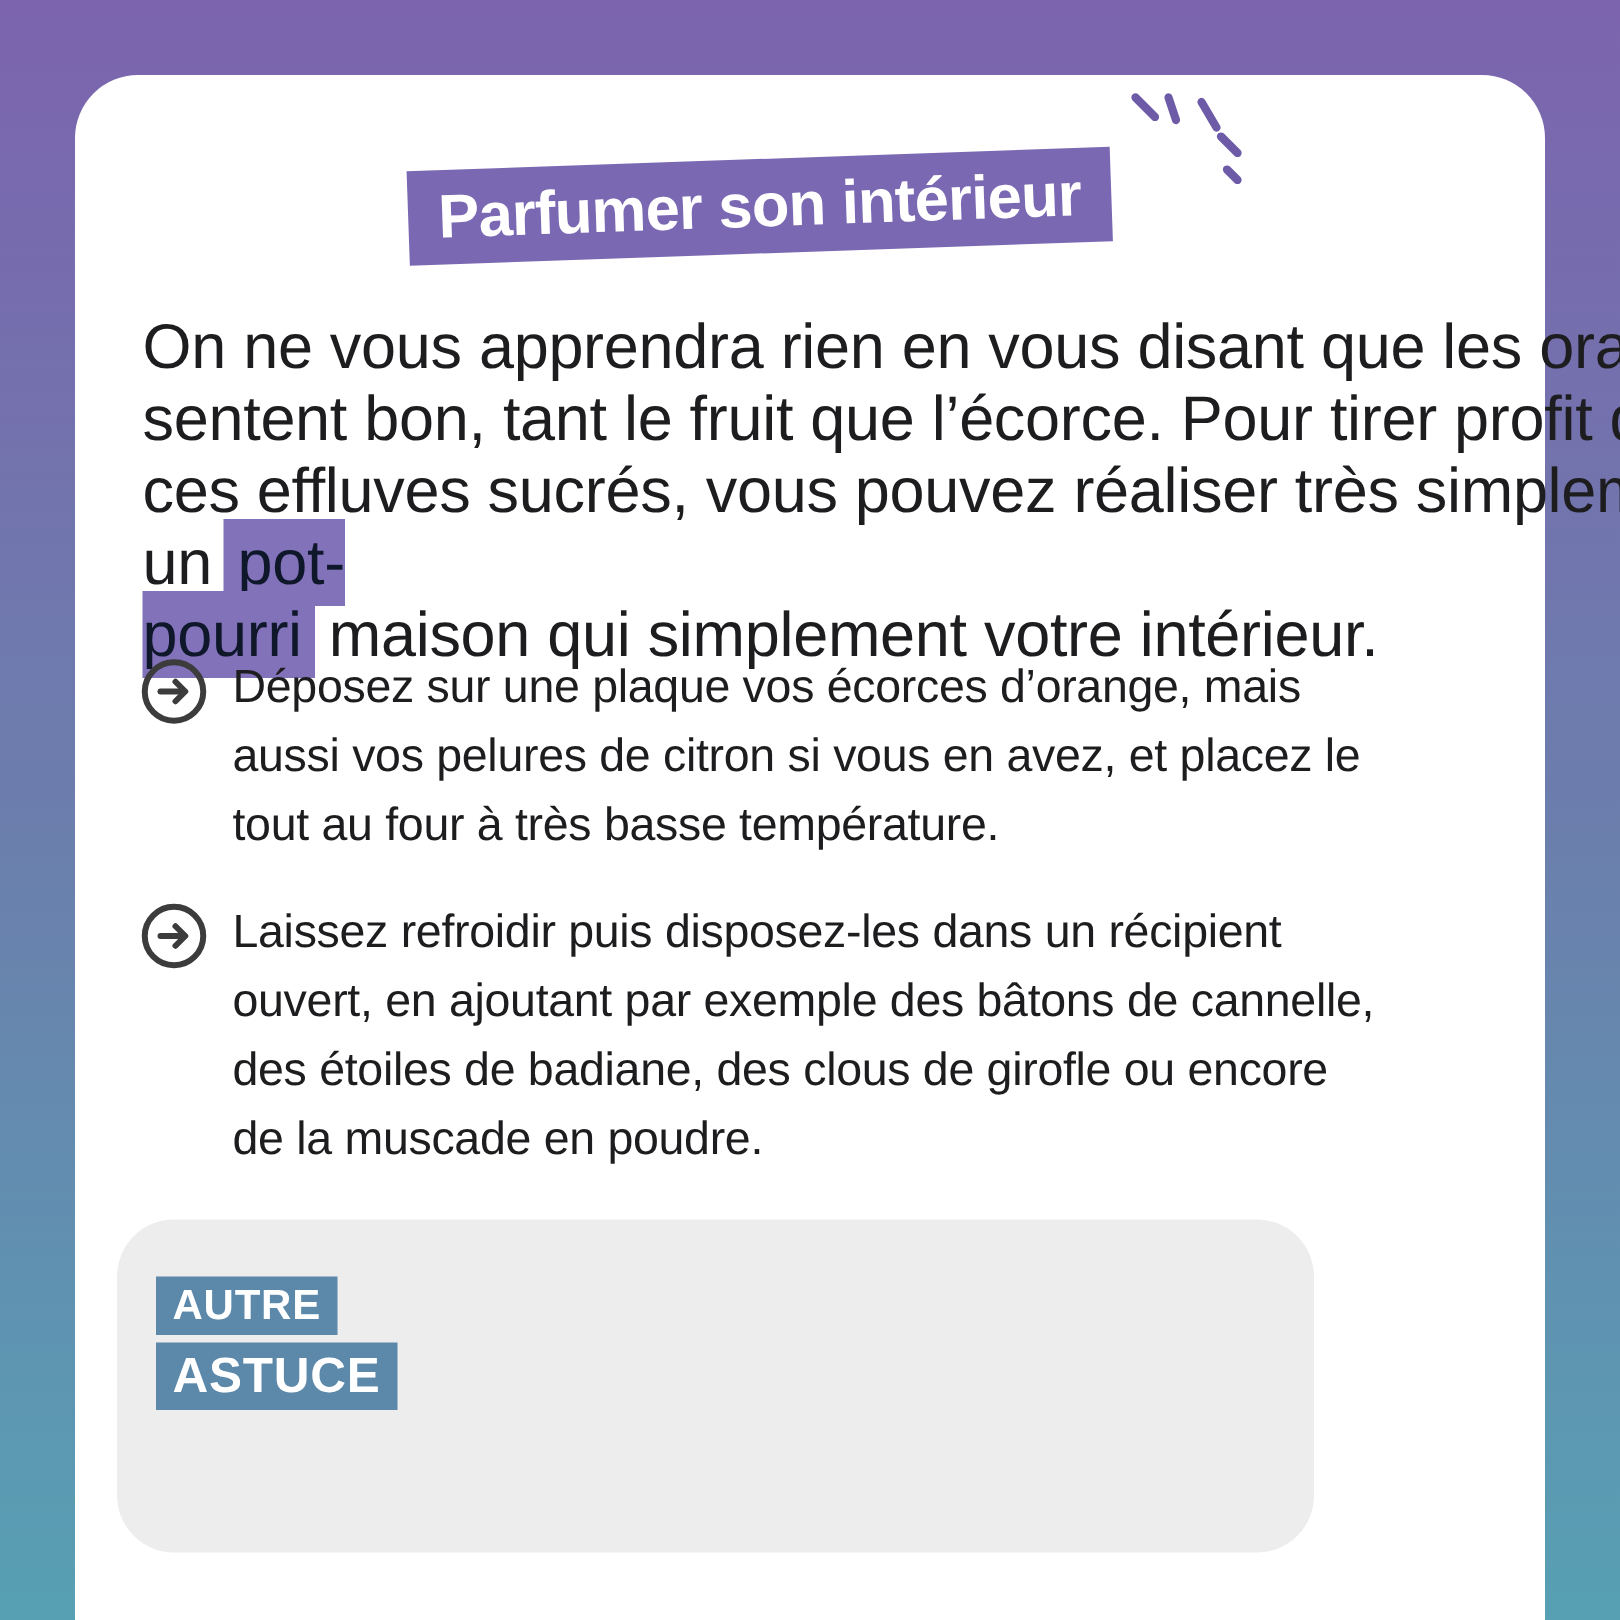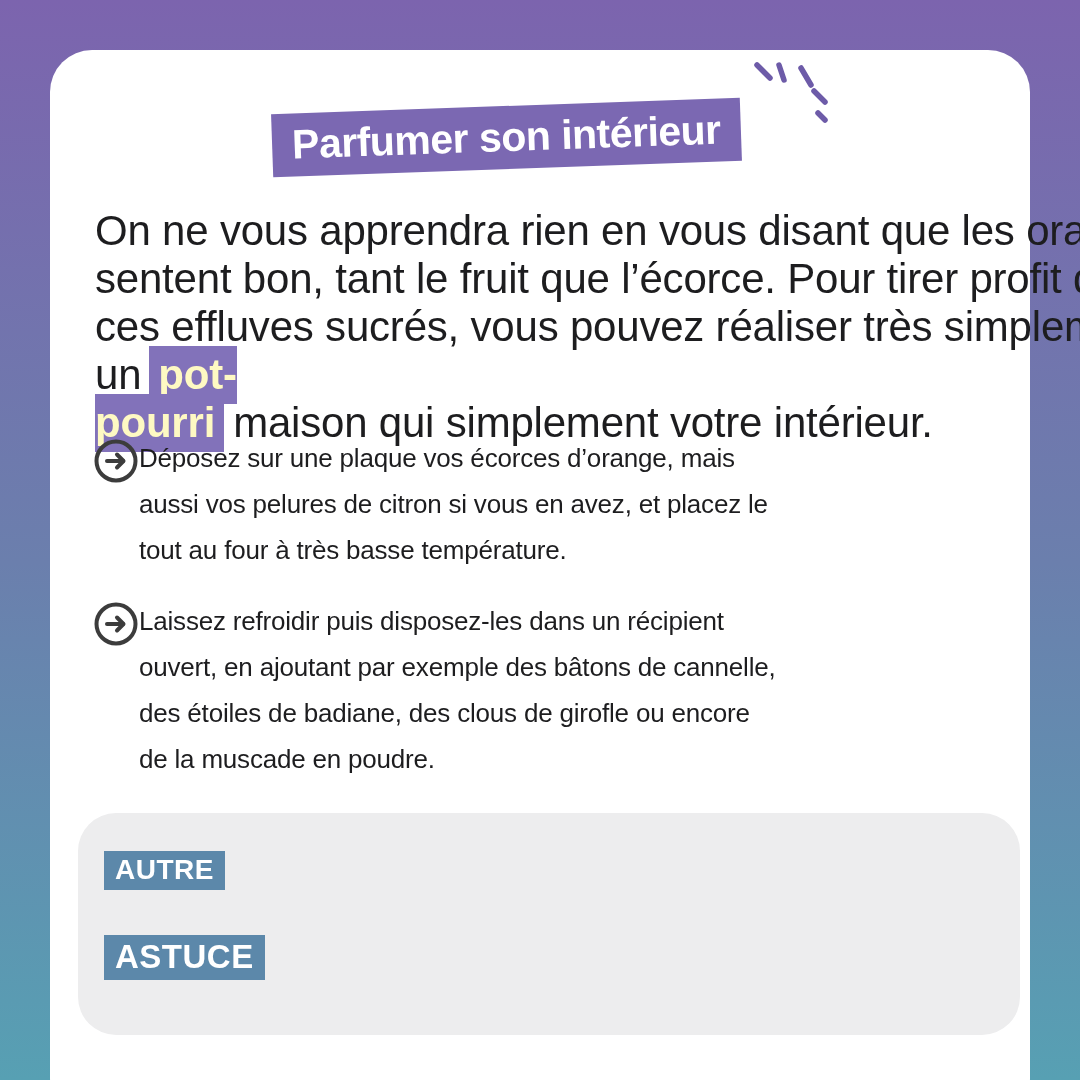--- a/index.html
+++ b/index.html
@@ -51,69 +51,70 @@
     position:absolute;
     left:45px; top:157px;
     width:900px;
     font-size:42px;
     line-height:48px;
     letter-spacing:-0.2px;
   }
   .pre{white-space:pre;}
   .hl{
     background:var(--highlight-bg);
-    color:#fef9c3;
-    font-weight:bold;
+    color:#0f172a;
+    font-weight:normal;
     padding:5px 9px 6px 9px;
     margin:0 9px 0 8px;
   }
   .step{
     position:absolute;
     left:43px;
     display:flex;
     align-items:flex-start;
   }
   .step-1{top:385px;}
   .step-2{top:548px;}
   .step-icon{
     flex:0 0 auto;
     width:46px; height:46px;
     margin-top:3px;
   }
   .step-text{
-    font-size:26px;
+    margin-left:16px;
+    font-size:31px;
     line-height:46px;
     letter-spacing:-0.2px;
     white-space:pre;
   }
   .tip-box{
     position:absolute;
     left:28px; top:763px;
-    width:942px; height:222px;
+    width:798px; height:222px;
     background:var(--tip-box-bg);
     border-radius:38px;
   }
   .badge{
     position:absolute;
     left:26px; top:38px;
     display:flex;
     flex-direction:column;
     align-items:flex-start;
     gap:5px;
   }
   .badge-line{
     background:var(--badge-bg);
     color:#ffffff;
     font-weight:bold;
     padding:4px 11px 5px 11px;
     letter-spacing:0.5px;
     white-space:nowrap;
   }
   .badge-line-1{font-size:28px;line-height:30px;}
-  .badge-line-2{font-size:33px;line-height:36px;margin-top:40px;}
+  .badge-line-2{font-size:33px;line-height:36px;}
   .tip-text{
     position:absolute;
     left:182px; top:21px;
     font-size:31px;
     line-height:46px;
     letter-spacing:-0.2px;
     white-space:pre;
   }
 </style>
 </head>

